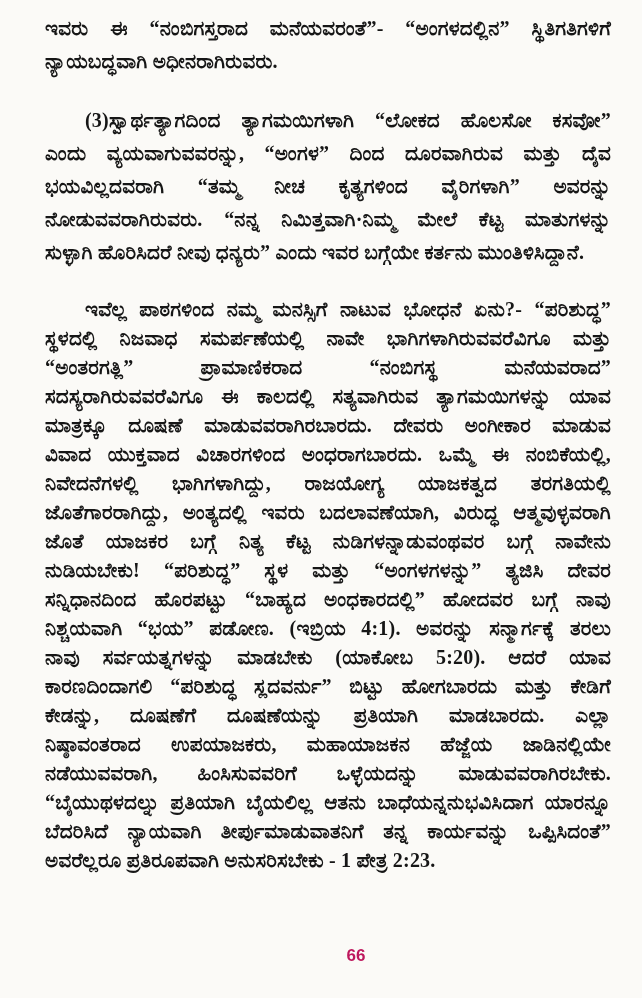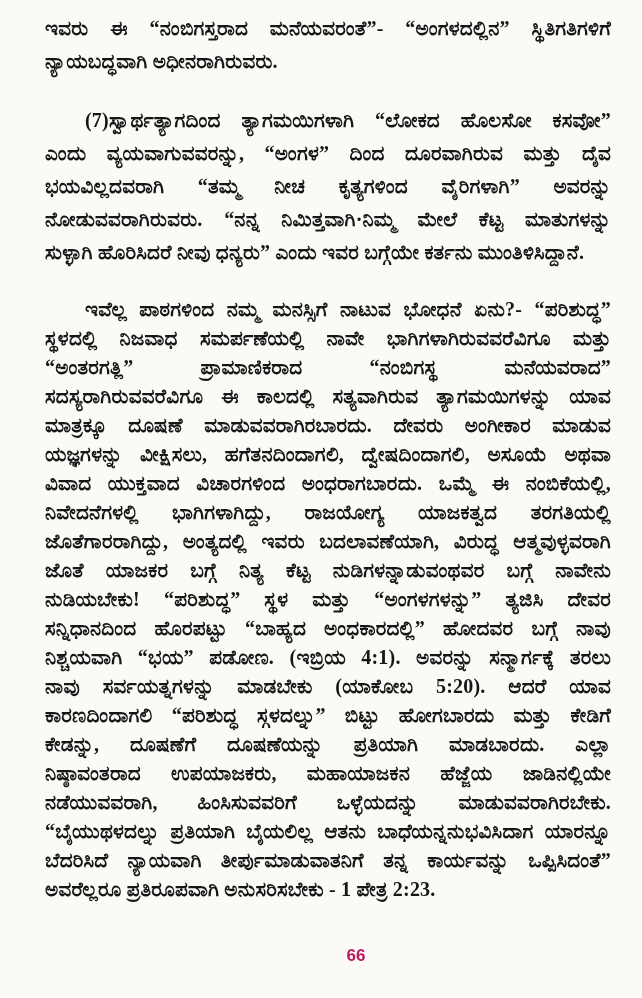--- a/index.html
+++ b/index.html
@@ -59,43 +59,42 @@
 
 <div class="page">
   <div class="text-block">
 
     <div class="para para-1">
       <div class="line">ಇವರು ಈ “ನಂಬಿಗಸ್ತರಾದ ಮನೆಯವರಂತೆ”- “ಅಂಗಳದಲ್ಲಿನ” ಸ್ಥಿತಿಗತಿಗಳಿಗೆ</div>
       <div class="line last">ನ್ಯಾಯಬದ್ಧವಾಗಿ ಅಧೀನರಾಗಿರುವರು.</div>
     </div>
 
     <div class="para para-2">
-      <div class="line indent">(7)ಸ್ವಾರ್ಥತ್ಯಾಗದಿಂದ ತ್ಯಾಗಮಯಿಗಳಾಗಿ “ಲೋಕದ ಹೊಲಸೋ ಕಸವೋ”</div>
+      <div class="line indent">(3)ಸ್ವಾರ್ಥತ್ಯಾಗದಿಂದ ತ್ಯಾಗಮಯಿಗಳಾಗಿ “ಲೋಕದ ಹೊಲಸೋ ಕಸವೋ”</div>
       <div class="line">ಎಂದು ವ್ಯಯವಾಗುವವರನ್ನು, “ಅಂಗಳ” ದಿಂದ ದೂರವಾಗಿರುವ ಮತ್ತು ದೈವ</div>
       <div class="line">ಭಯವಿಲ್ಲದವರಾಗಿ “ತಮ್ಮ ನೀಚ ಕೃತ್ಯಗಳಿಂದ ವೈರಿಗಳಾಗಿ” ಅವರನ್ನು</div>
       <div class="line">ನೋಡುವವರಾಗಿರುವರು. “ನನ್ನ ನಿಮಿತ್ತವಾಗಿ·ನಿಮ್ಮ ಮೇಲೆ ಕೆಟ್ಟ ಮಾತುಗಳನ್ನು</div>
       <div class="line last">ಸುಳ್ಳಾಗಿ ಹೊರಿಸಿದರೆ ನೀವು ಧನ್ಯರು” ಎಂದು ಇವರ ಬಗ್ಗೆಯೇ ಕರ್ತನು ಮುಂತಿಳಿಸಿದ್ದಾನೆ.</div>
     </div>
 
     <div class="para para-3">
       <div class="line indent">ಇವೆಲ್ಲ ಪಾಠಗಳಿಂದ ನಮ್ಮ ಮನಸ್ಸಿಗೆ ನಾಟುವ ಭೋಧನೆ ಏನು?- “ಪರಿಶುದ್ಧ”</div>
       <div class="line">ಸ್ಥಳದಲ್ಲಿ ನಿಜವಾಧ ಸಮರ್ಪಣೆಯಲ್ಲಿ ನಾವೇ ಭಾಗಿಗಳಾಗಿರುವವರೆವಿಗೂ ಮತ್ತು</div>
       <div class="line">“ಅಂತರಗತ್ಲಿ” ಪ್ರಾಮಾಣಿಕರಾದ “ನಂಬಿಗಸ್ಥ ಮನೆಯವರಾದ”</div>
       <div class="line">ಸದಸ್ಯರಾಗಿರುವವರೆವಿಗೂ ಈ ಕಾಲದಲ್ಲಿ ಸತ್ಯವಾಗಿರುವ ತ್ಯಾಗಮಯಿಗಳನ್ನು ಯಾವ</div>
       <div class="line">ಮಾತ್ರಕ್ಕೂ ದೂಷಣೆ ಮಾಡುವವರಾಗಿರಬಾರದು. ದೇವರು ಅಂಗೀಕಾರ ಮಾಡುವ</div>
-      <div class="line">ಯಜ್ಞಗಳನ್ನು ವೀಕ್ಷಿಸಲು, ಹಗೆತನದಿಂದಾಗಲಿ, ದ್ವೇಷದಿಂದಾಗಲಿ, ಅಸೂಯೆ ಅಥವಾ</div>
       <div class="line">ವಿವಾದ ಯುಕ್ತವಾದ ವಿಚಾರಗಳಿಂದ ಅಂಧರಾಗಬಾರದು. ಒಮ್ಮೆ ಈ ನಂಬಿಕೆಯಲ್ಲಿ,</div>
       <div class="line">ನಿವೇದನೆಗಳಲ್ಲಿ ಭಾಗಿಗಳಾಗಿದ್ದು, ರಾಜಯೋಗ್ಯ ಯಾಜಕತ್ವದ ತರಗತಿಯಲ್ಲಿ</div>
       <div class="line">ಜೊತೆಗಾರರಾಗಿದ್ದು, ಅಂತ್ಯದಲ್ಲಿ ಇವರು ಬದಲಾವಣೆಯಾಗಿ, ವಿರುದ್ಧ ಆತ್ಮವುಳ್ಳವರಾಗಿ</div>
       <div class="line">ಜೊತೆ ಯಾಜಕರ ಬಗ್ಗೆ ನಿತ್ಯ ಕೆಟ್ಟ ನುಡಿಗಳನ್ನಾಡುವಂಥವರ ಬಗ್ಗೆ ನಾವೇನು</div>
       <div class="line">ನುಡಿಯಬೇಕು! “ಪರಿಶುದ್ಧ” ಸ್ಥಳ ಮತ್ತು “ಅಂಗಳಗಳನ್ನು” ತ್ಯಜಿಸಿ ದೇವರ</div>
       <div class="line">ಸನ್ನಿಧಾನದಿಂದ ಹೊರಪಟ್ಟು “ಬಾಹ್ಯದ ಅಂಧಕಾರದಲ್ಲಿ” ಹೋದವರ ಬಗ್ಗೆ ನಾವು</div>
       <div class="line">ನಿಶ್ಚಯವಾಗಿ “ಭಯ” ಪಡೋಣ. (ಇಬ್ರಿಯ 4:1). ಅವರನ್ನು ಸನ್ಮಾರ್ಗಕ್ಕೆ ತರಲು</div>
       <div class="line">ನಾವು ಸರ್ವಯತ್ನಗಳನ್ನು ಮಾಡಬೇಕು (ಯಾಕೋಬ 5:20). ಆದರೆ ಯಾವ</div>
-      <div class="line">ಕಾರಣದಿಂದಾಗಲಿ “ಪರಿಶುದ್ಧ ಸ್ಗಳದಲ್ನು” ಬಿಟ್ಟು ಹೋಗಬಾರದು ಮತ್ತು ಕೇಡಿಗೆ</div>
+      <div class="line">ಕಾರಣದಿಂದಾಗಲಿ “ಪರಿಶುದ್ಧ ಸ್ಲದವರ್ನು” ಬಿಟ್ಟು ಹೋಗಬಾರದು ಮತ್ತು ಕೇಡಿಗೆ</div>
       <div class="line">ಕೇಡನ್ನು, ದೂಷಣೆಗೆ ದೂಷಣೆಯನ್ನು ಪ್ರತಿಯಾಗಿ ಮಾಡಬಾರದು. ಎಲ್ಲಾ</div>
       <div class="line">ನಿಷ್ಠಾವಂತರಾದ ಉಪಯಾಜಕರು, ಮಹಾಯಾಜಕನ ಹೆಜ್ಜೆಯ ಜಾಡಿನಲ್ಲಿಯೇ</div>
       <div class="line">ನಡೆಯುವವರಾಗಿ, ಹಿಂಸಿಸುವವರಿಗೆ ಒಳ್ಳೆಯದನ್ನು ಮಾಡುವವರಾಗಿರಬೇಕು.</div>
       <div class="line">“ಬೈಯುಥಳದಲ್ನು ಪ್ರತಿಯಾಗಿ ಬೈಯಲಿಲ್ಲ ಆತನು ಬಾಧೆಯನ್ನನುಭವಿಸಿದಾಗ ಯಾರನ್ನೂ</div>
       <div class="line">ಬೆದರಿಸಿದೆ ನ್ಯಾಯವಾಗಿ ತೀರ್ಪುಮಾಡುವಾತನಿಗೆ ತನ್ನ ಕಾರ್ಯವನ್ನು ಒಪ್ಪಿಸಿದಂತೆ”</div>
       <div class="line last">ಅವರೆಲ್ಲರೂ ಪ್ರತಿರೂಪವಾಗಿ ಅನುಸರಿಸಬೇಕು - 1 ಪೇತ್ರ 2:23.</div>
     </div>
 
   </div>
 

